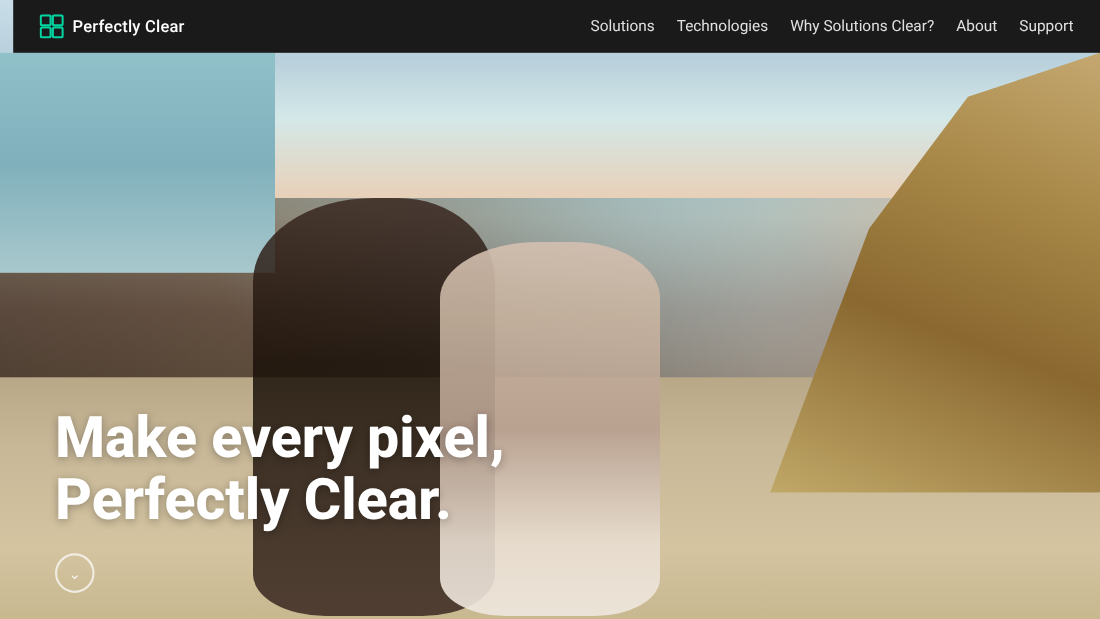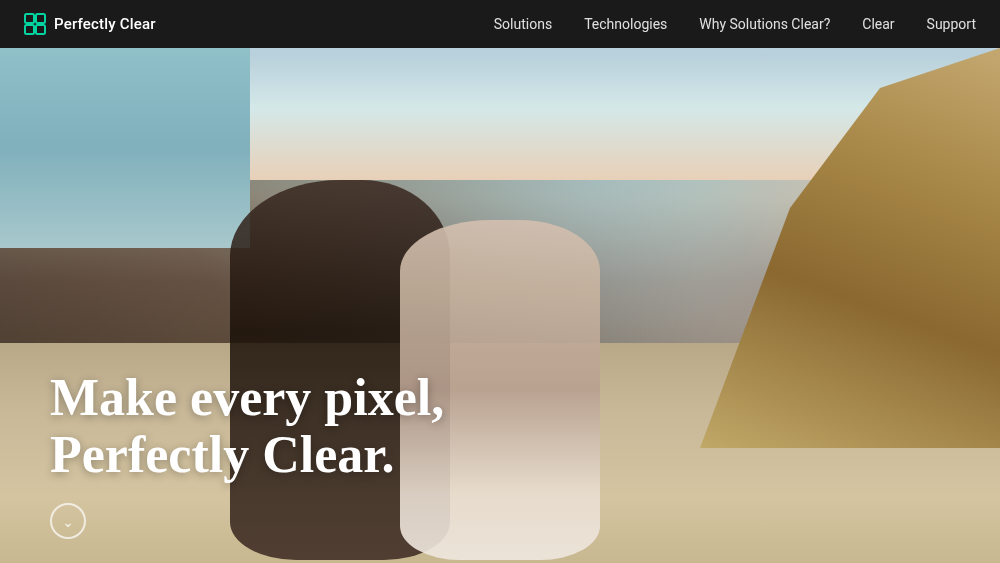--- a/index.html
+++ b/index.html
@@ -80,21 +80,21 @@
         rgba(0, 0, 0, 0.05) 70%,
         rgba(0, 0, 0, 0) 100%
       );
       z-index: 1;
     }
 
     
     .navbar {
       position: absolute;
       top: 0;
-      left: 0;
+      left: 12px;
       right: 0;
       height: 48px;
       background-color: #1a1a1a;
       display: flex;
       align-items: center;
       justify-content: space-between;
       padding: 0 24px;
       z-index: 10;
     }
 
@@ -114,39 +114,38 @@
     .brand-name {
       color: #ffffff;
       font-size: 15px;
       font-weight: 500;
       letter-spacing: 0.2px;
     }
 
     .navbar-nav {
       display: flex;
       align-items: center;
-      gap: 32px;
+      gap: 20px;
     }
 
     .nav-link {
       color: #e0e0e0;
       font-size: 14px;
       font-weight: 400;
       text-decoration: none;
       cursor: pointer;
       white-space: nowrap;
     }
 
     
     .hero-content {
       position: absolute;
       bottom: 80px;
       left: 50px;
       z-index: 5;
-      font-family: Liberation Serif, serif;
     }
 
     .hero-headline {
       color: #ffffff;
       font-size: 52px;
       font-weight: 800;
       line-height: 1.1;
       text-shadow: 0 2px 8px rgba(0,0,0,0.3);
       max-width: 520px;
     }
@@ -303,21 +302,21 @@
         <rect x="1" y="12" width="9" height="9" rx="1.5" stroke="#00d4a0" stroke-width="2" fill="none"></rect>
         <rect x="12" y="12" width="9" height="9" rx="1.5" stroke="#00d4a0" stroke-width="2" fill="none"></rect>
       </svg>
       <span class="brand-name">Perfectly Clear</span>
     </a>
 
     <div class="navbar-nav">
       <a class="nav-link" href="#">Solutions</a>
       <a class="nav-link" href="#">Technologies</a>
       <a class="nav-link" href="#">Why Solutions Clear?</a>
-      <a class="nav-link" href="#">Clear</a>
+      <a class="nav-link" href="#">About</a>
       <a class="nav-link" href="#">Support</a>
     </div>
   </nav>
 
   <div class="hero-bg"></div>
 
   <div class="sky-area"></div>
 
   <div class="ocean-area"></div>
 

